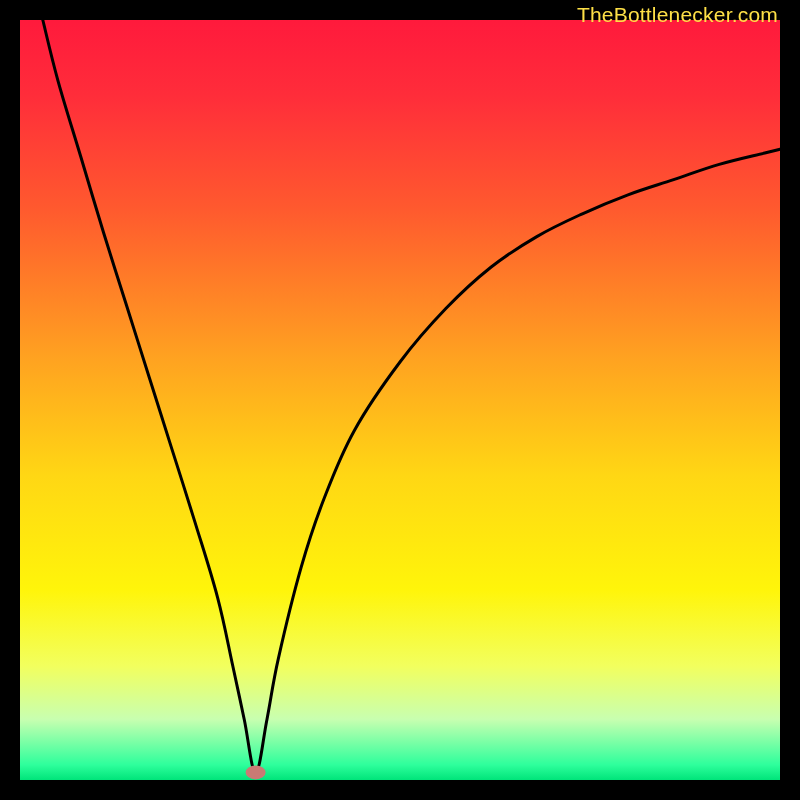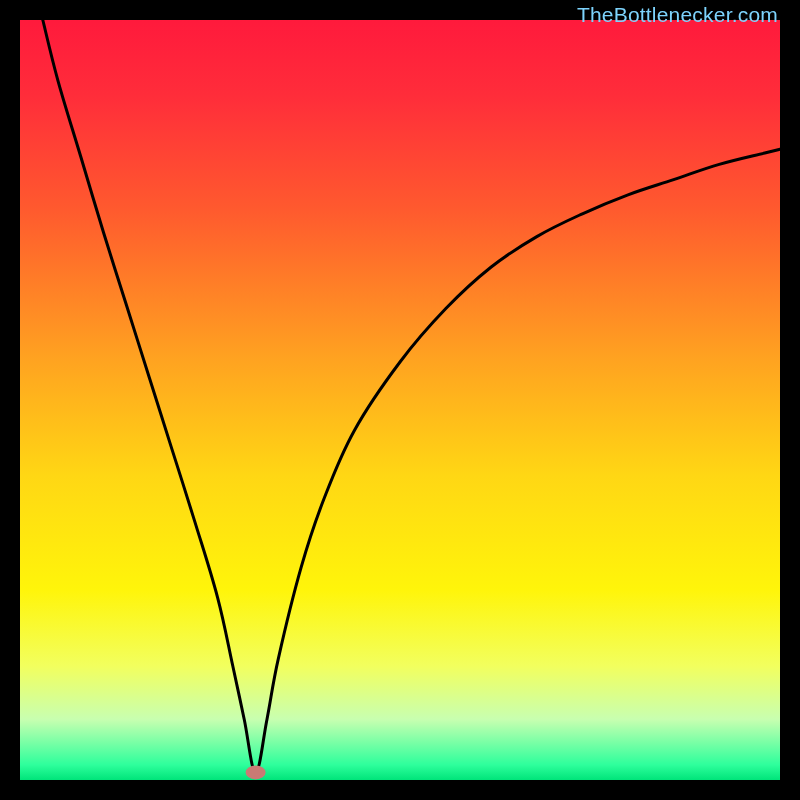--- a/index.html
+++ b/index.html
@@ -30,21 +30,21 @@
     position: absolute;
     left: 0;
     top: 0;
     width: 760px;
     height: 760px;
   }
   .watermark {
     position: absolute;
     top: 3px;
     right: 22px;
-    color: #7dd3fc;
+    color: #fde047;
     font-size: 21px;
     font-weight: 500;
     letter-spacing: 0.2px;
   }
 </style>
 </head>
 <body>
 
 <div class="frame">
   <svg class="plot-area" viewBox="0 0 760 760" preserveAspectRatio="none">

